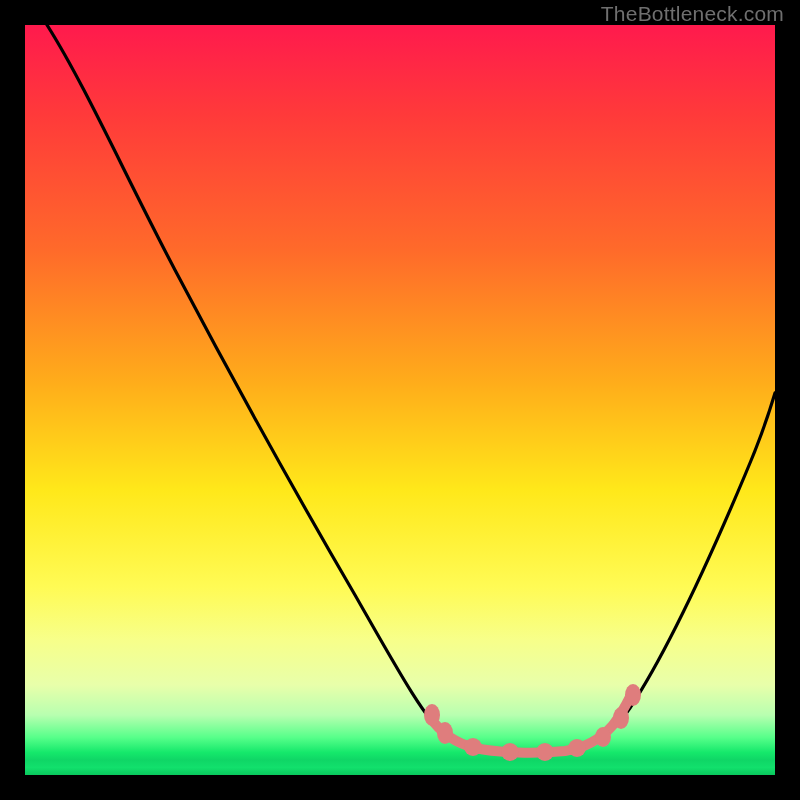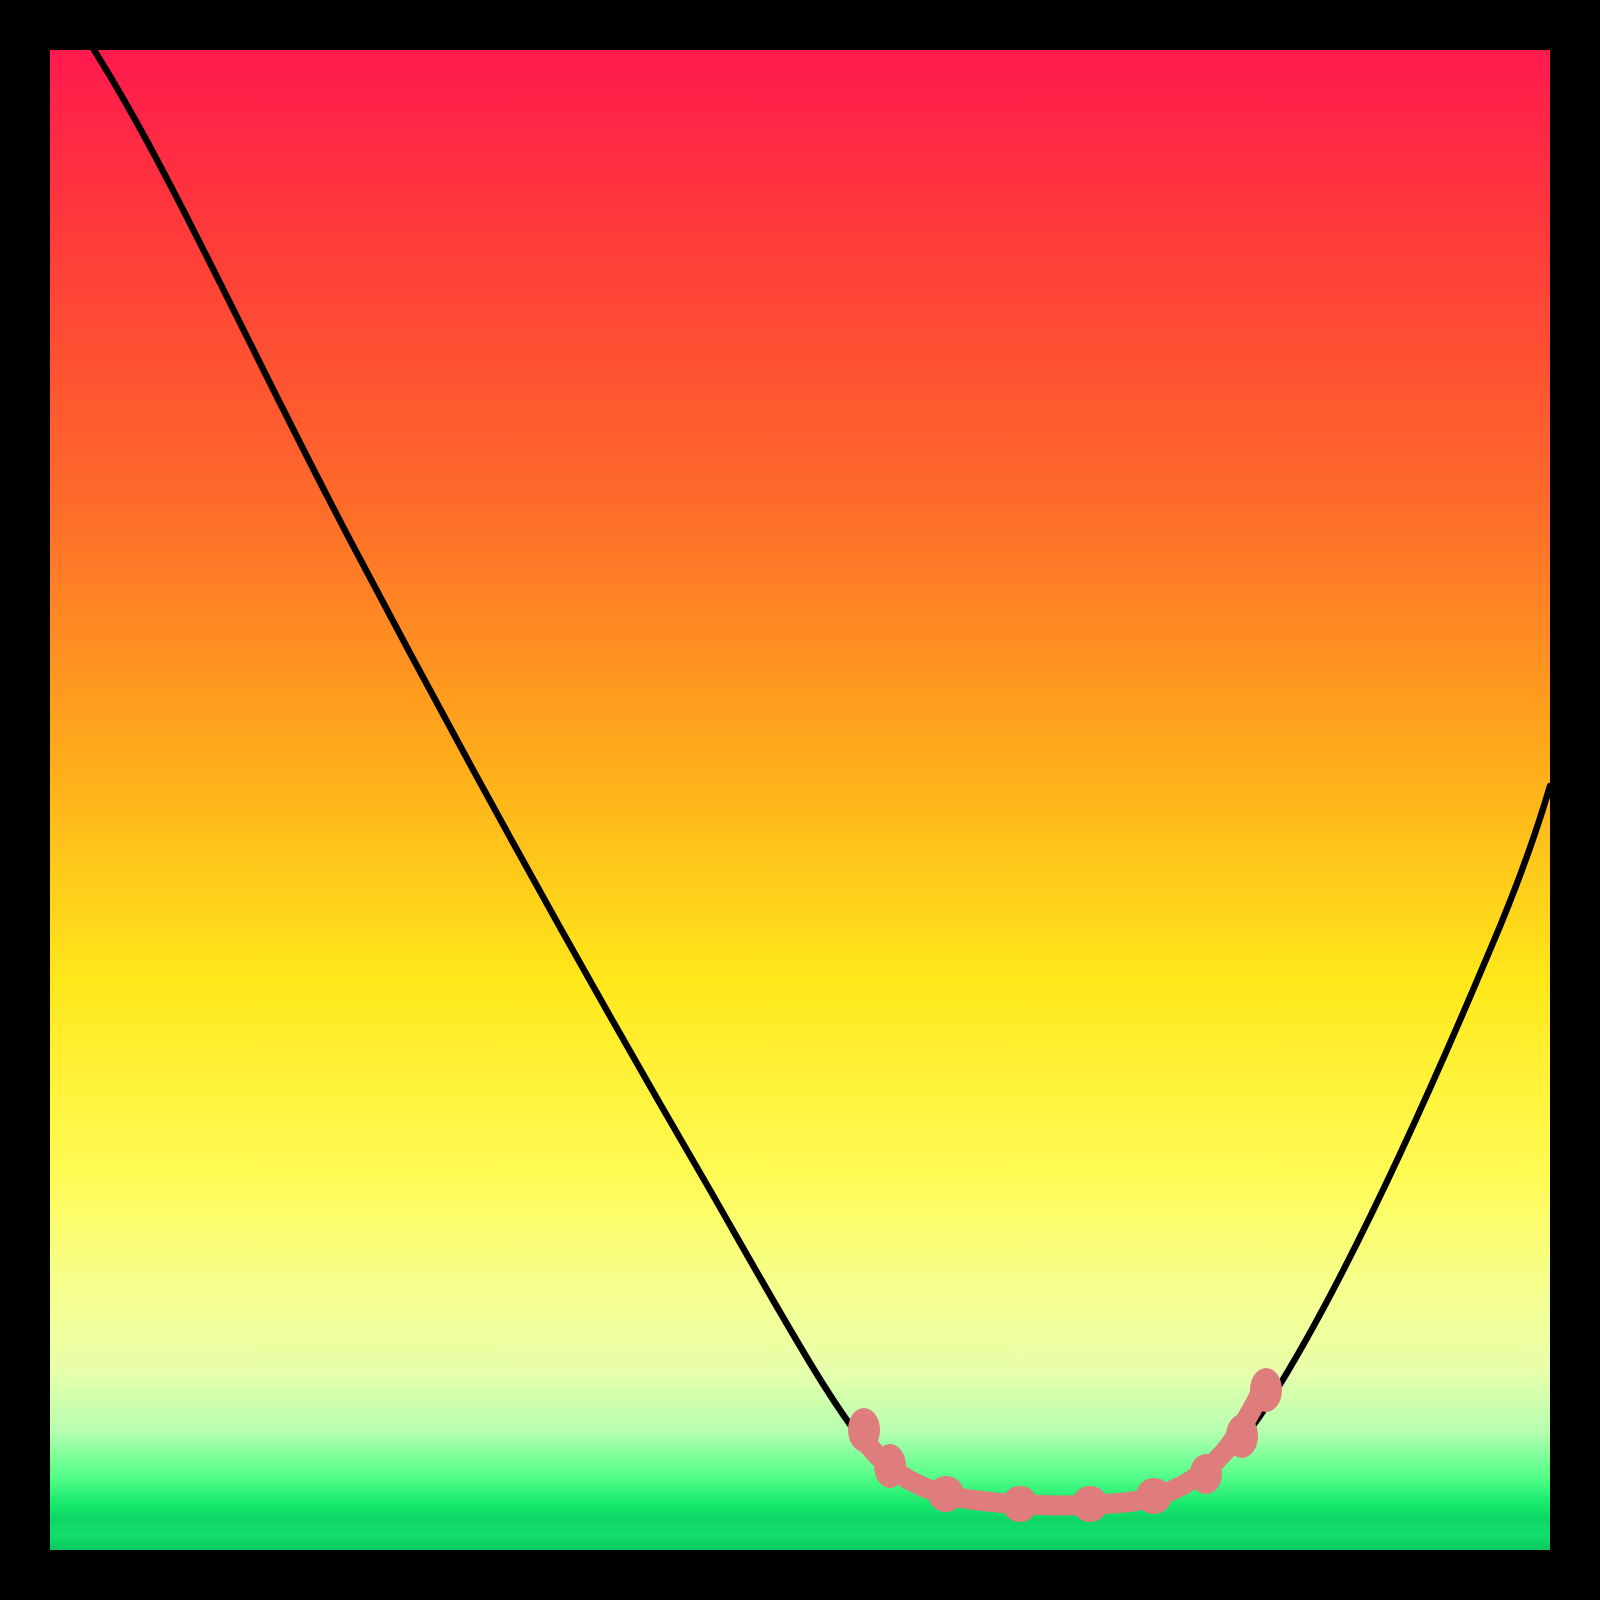--- a/index.html
+++ b/index.html
@@ -63,20 +63,21 @@
     inset: 0;
     width: 750px;
     height: 750px;
   }
 </style>
 </head>
 <body>
 
 <div class="frame">
 
+  <div class="watermark">TheBottleneck.com</div>
 
   <div class="plot-area">
     <div class="gradient"></div>
 
     <svg class="curve" viewBox="0 0 750 750" preserveAspectRatio="none">
 
       <path d="M 22 0
                C 60 60, 100 150, 150 245
                C 200 340, 260 450, 330 570
                C 370 640, 400 695, 420 710

